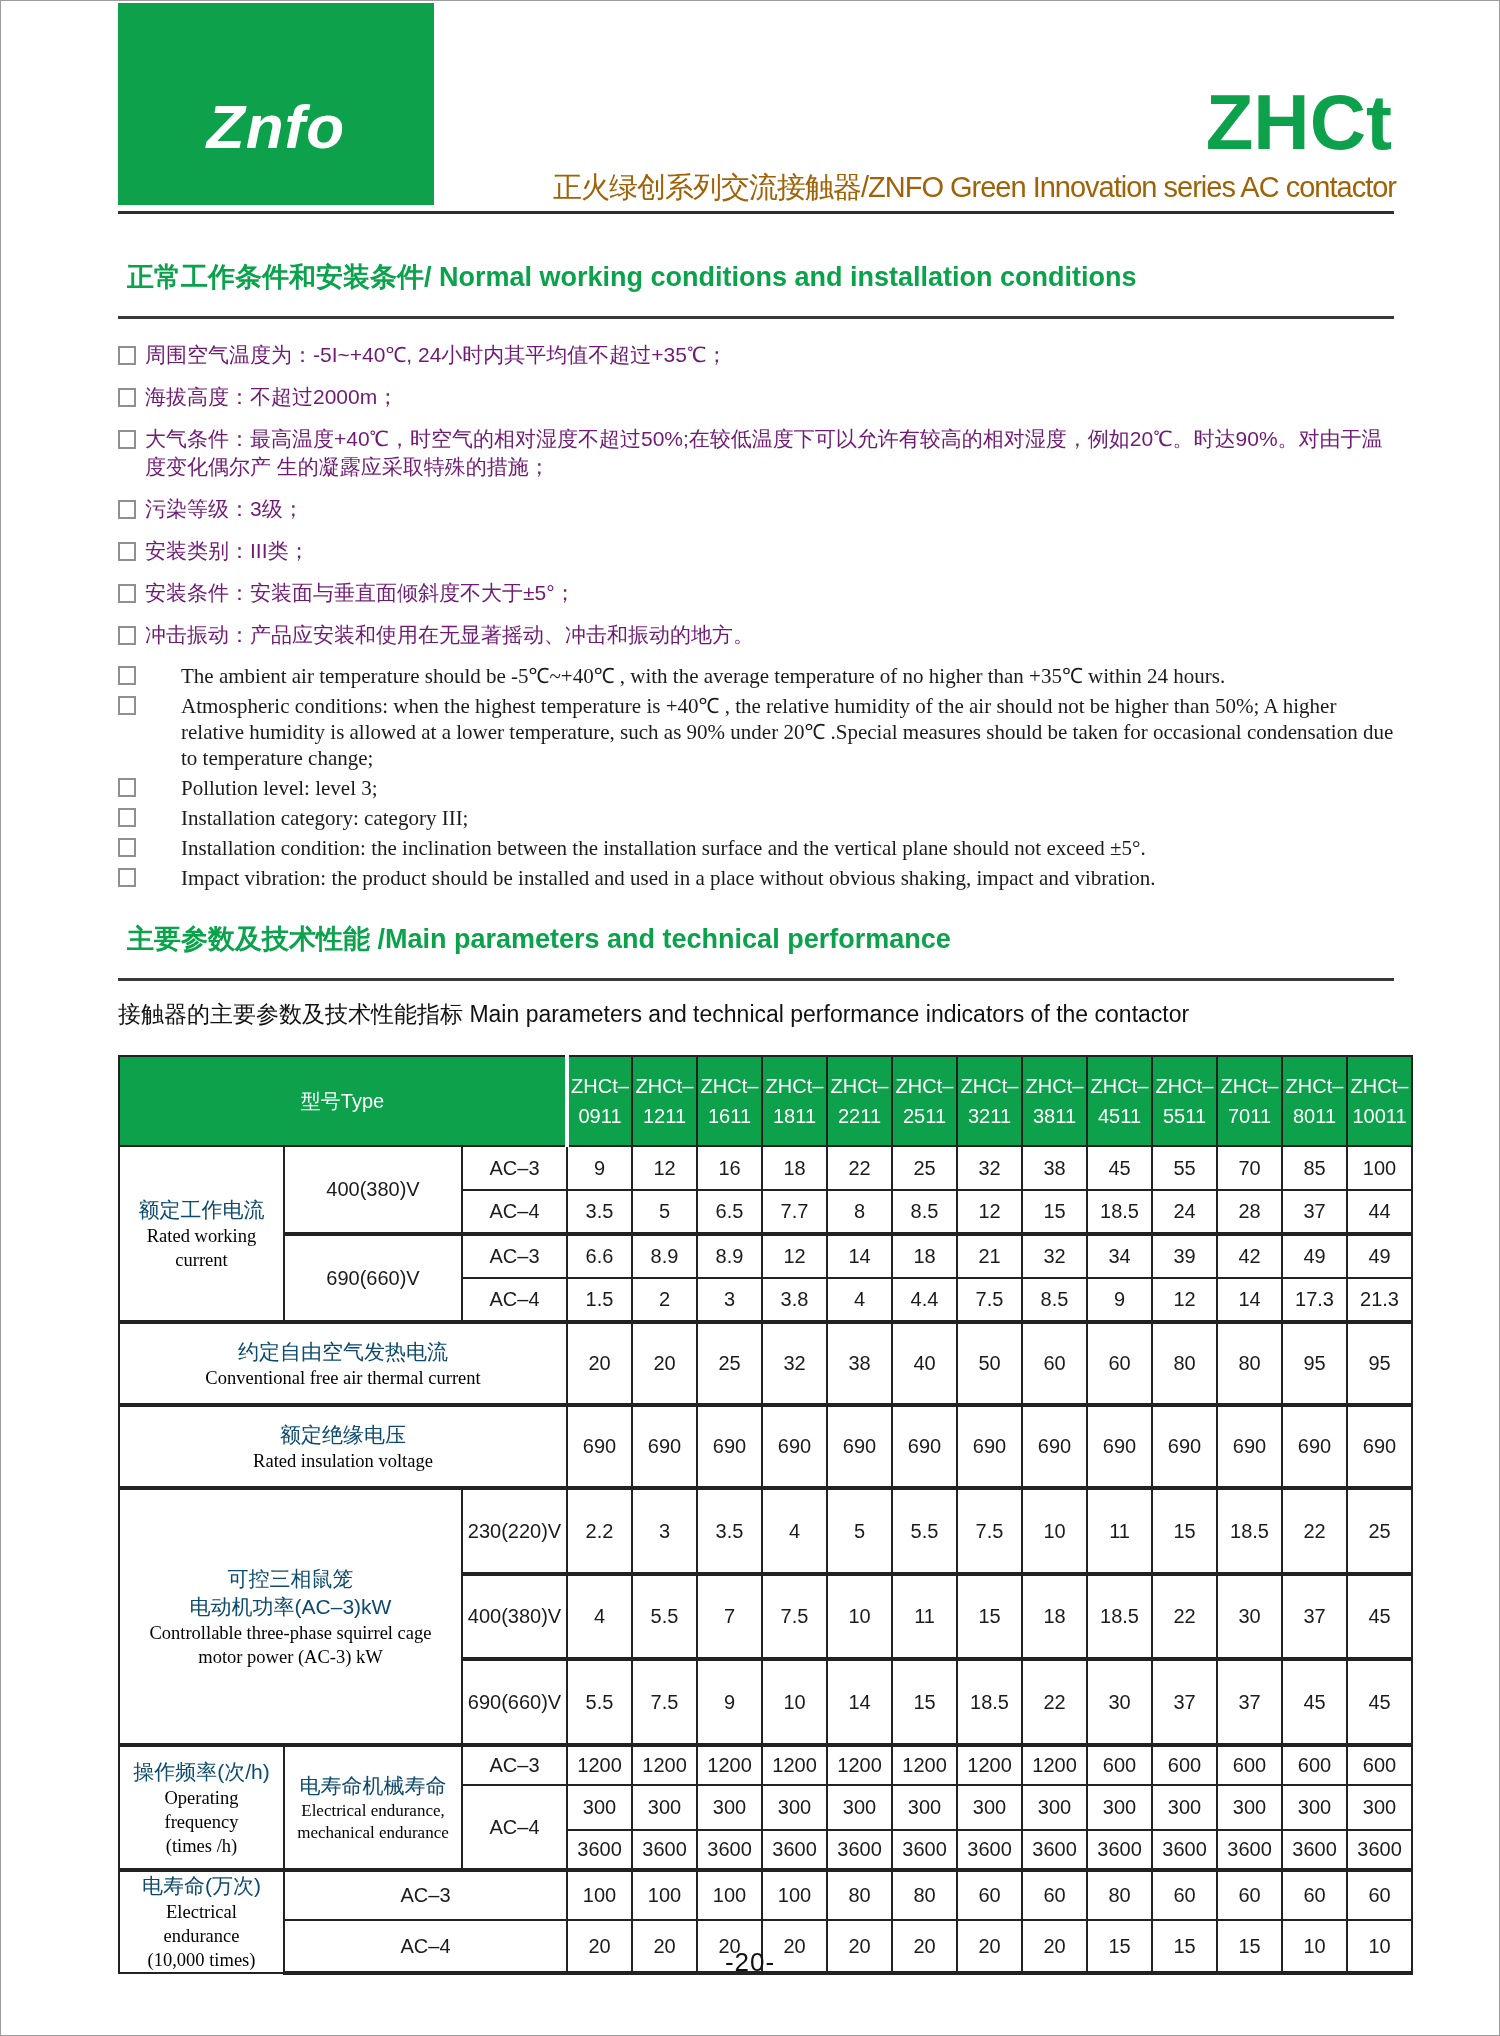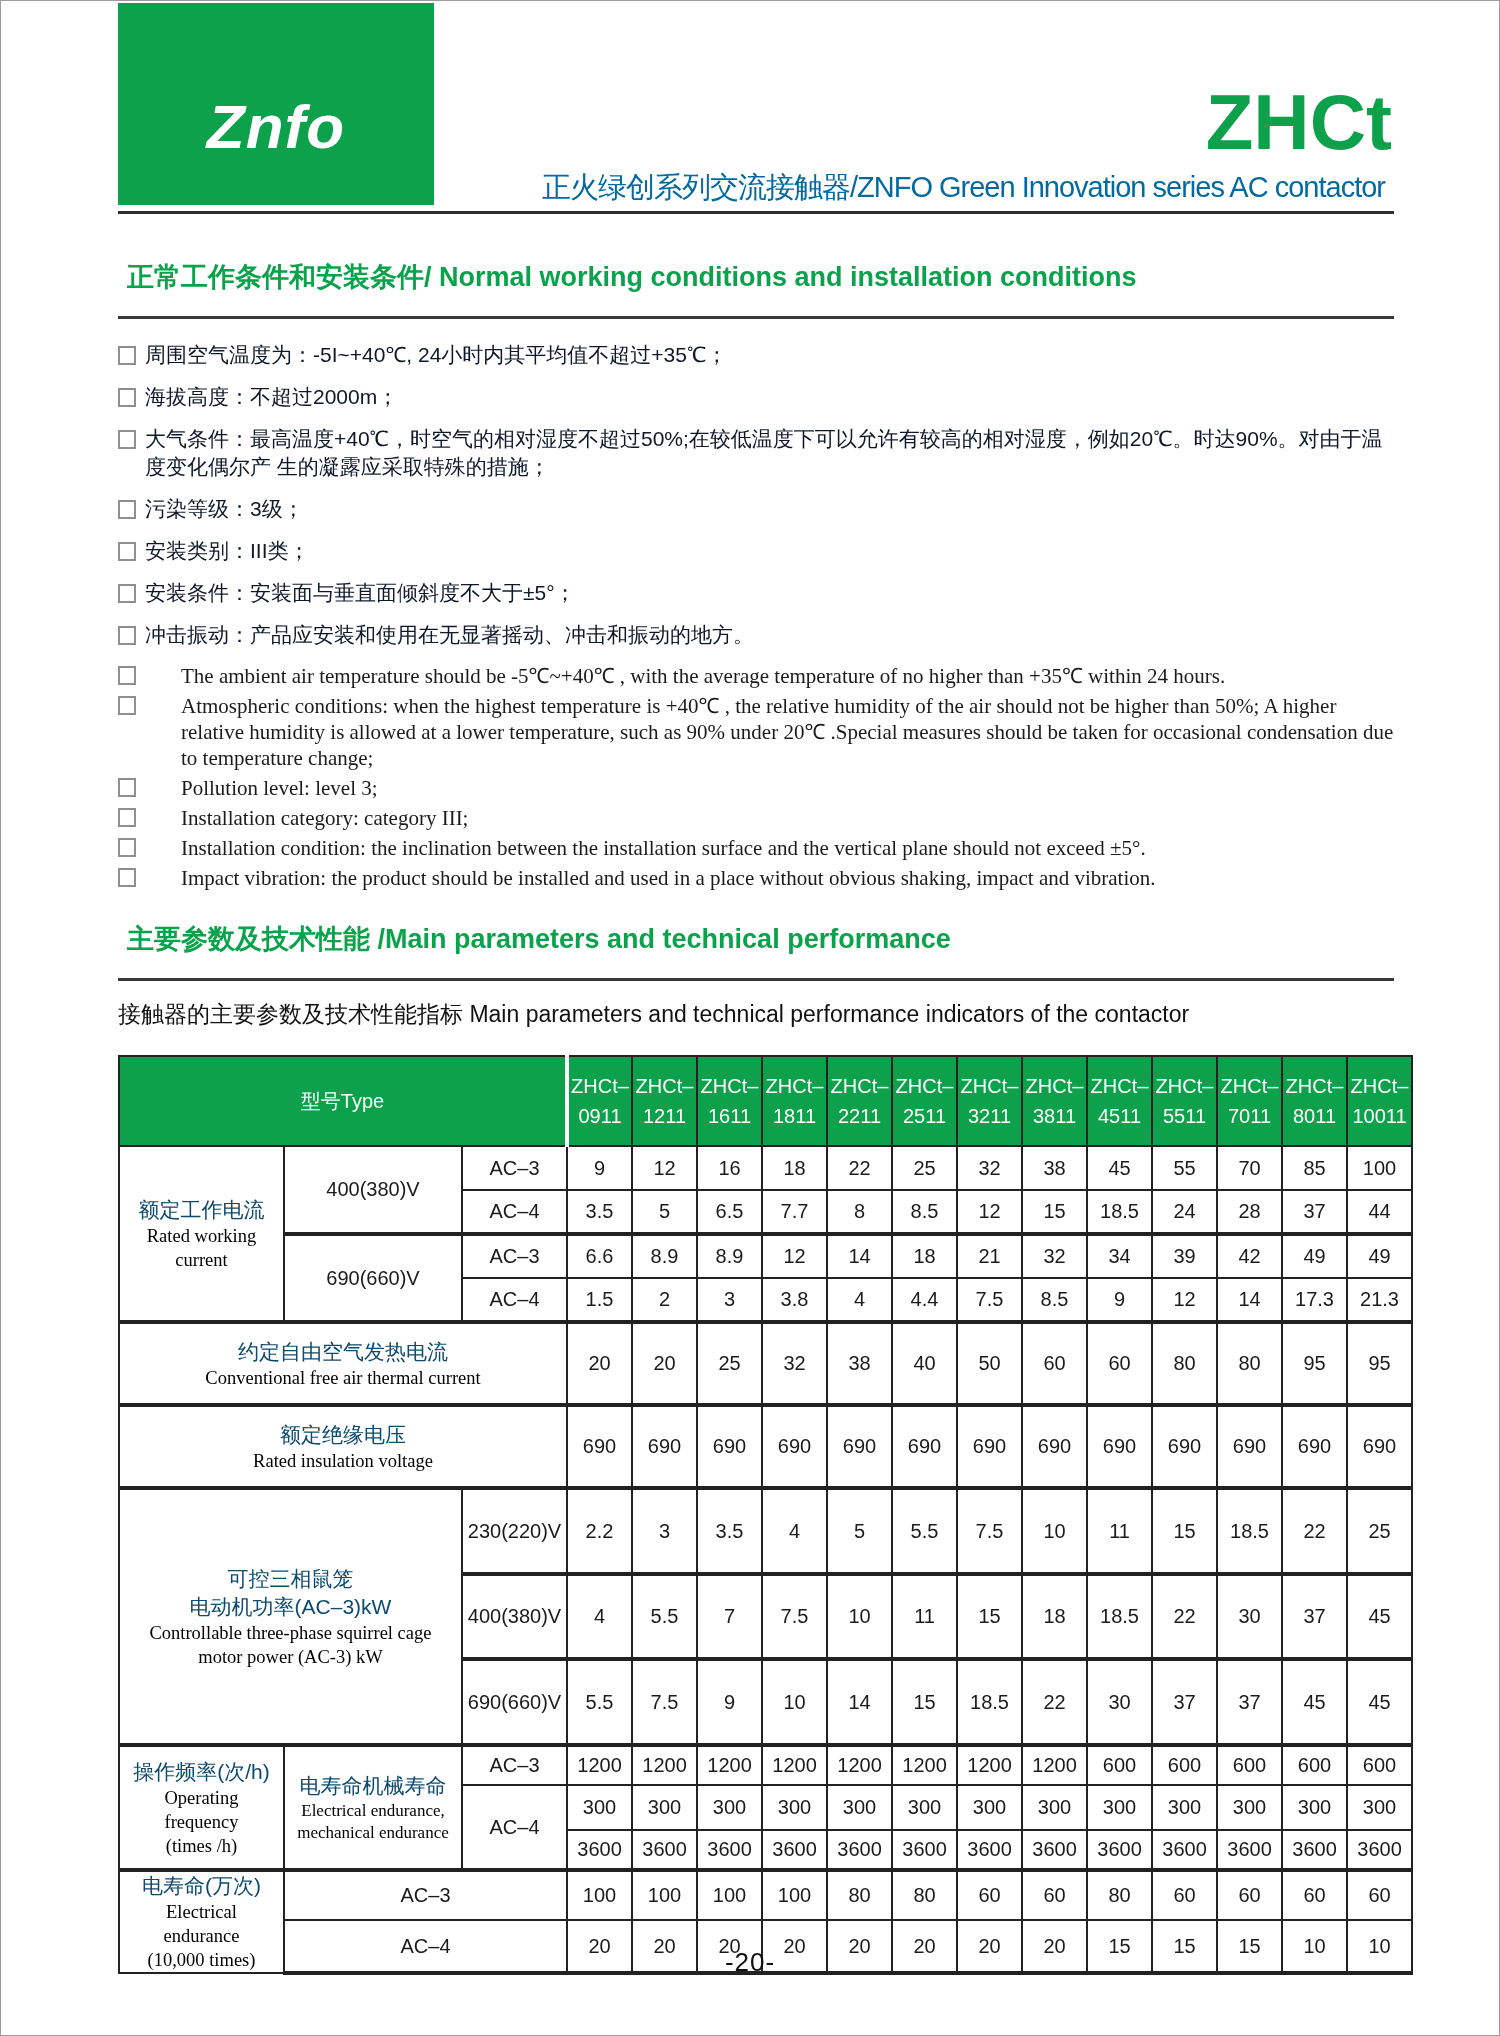--- a/index.html
+++ b/index.html
@@ -8,35 +8,35 @@
     border:1px solid #9c9c9c; overflow:hidden;
     font-family:"Liberation Sans", sans-serif; color:#1b1b1b;
   }
   
   .logo-box { position:absolute; left:117px; top:2px; width:316px; height:202px;
     background:#0ea14b; display:flex; align-items:center; justify-content:center; }
   .logo-text { color:#fff; font-size:62px; font-weight:bold; font-style:italic;
     padding-top:44px; letter-spacing:1px; }
   .product-code { position:absolute; top:82px; right:107px; font-size:78px;
     font-weight:bold; color:#0ea14b; line-height:1; }
-  .subtitle { position:absolute; top:167px; right:114px; font-size:29px;
-    color:#0369a1; letter-spacing:-1px; white-space:nowrap; }
+  .subtitle { position:absolute; top:167px; right:103px; font-size:29px;
+    color:#a16207; letter-spacing:-1px; white-space:nowrap; }
   .header-rule { position:absolute; left:117px; top:210px; width:1276px; height:3px; background:#2e2e2e; }
 
   
   .content { position:absolute; left:117px; top:0; width:1285px; }
   .section-title { margin:9px; font-size:27px; font-weight:bold; color:#0aa24a; line-height:32px; }
   .t1 { margin-top:260px; }
   .t2 { margin-top:32px; }
   .rule { height:3px; background:#383838; margin-top:23px; width:1276px; }
 
   .cn-list { margin-top:22px; }
   .en-list { margin-top:13px; }
   .cond-item { display:flex; align-items:flex-start; }
-  .cn-item { font-size:21px; line-height:28px; margin-bottom:14px; color:#0f172a; }
+  .cn-item { font-size:21px; line-height:28px; margin-bottom:14px; color:#701a75; }
   .en-item { font-family:"Liberation Serif", serif; font-size:21px; line-height:26px; margin-bottom:4px;gap:36px; }
   .checkbox { flex:0 0 auto; width:14px; height:15px; border:2px solid #8f8f8f; background:#fff; }
   .cn-item .checkbox { margin:5px 9px 0 0; }
   .en-item .checkbox { margin:3px 9px 0 0; }
   .cond-text { flex:1 1 auto; }
 
   .intro { margin-top:18px; font-size:23px; color:#111; }
 
   
   table.params { margin-top:25px; border-collapse:collapse; table-layout:fixed; width:1293px;padding-left:29px; }

